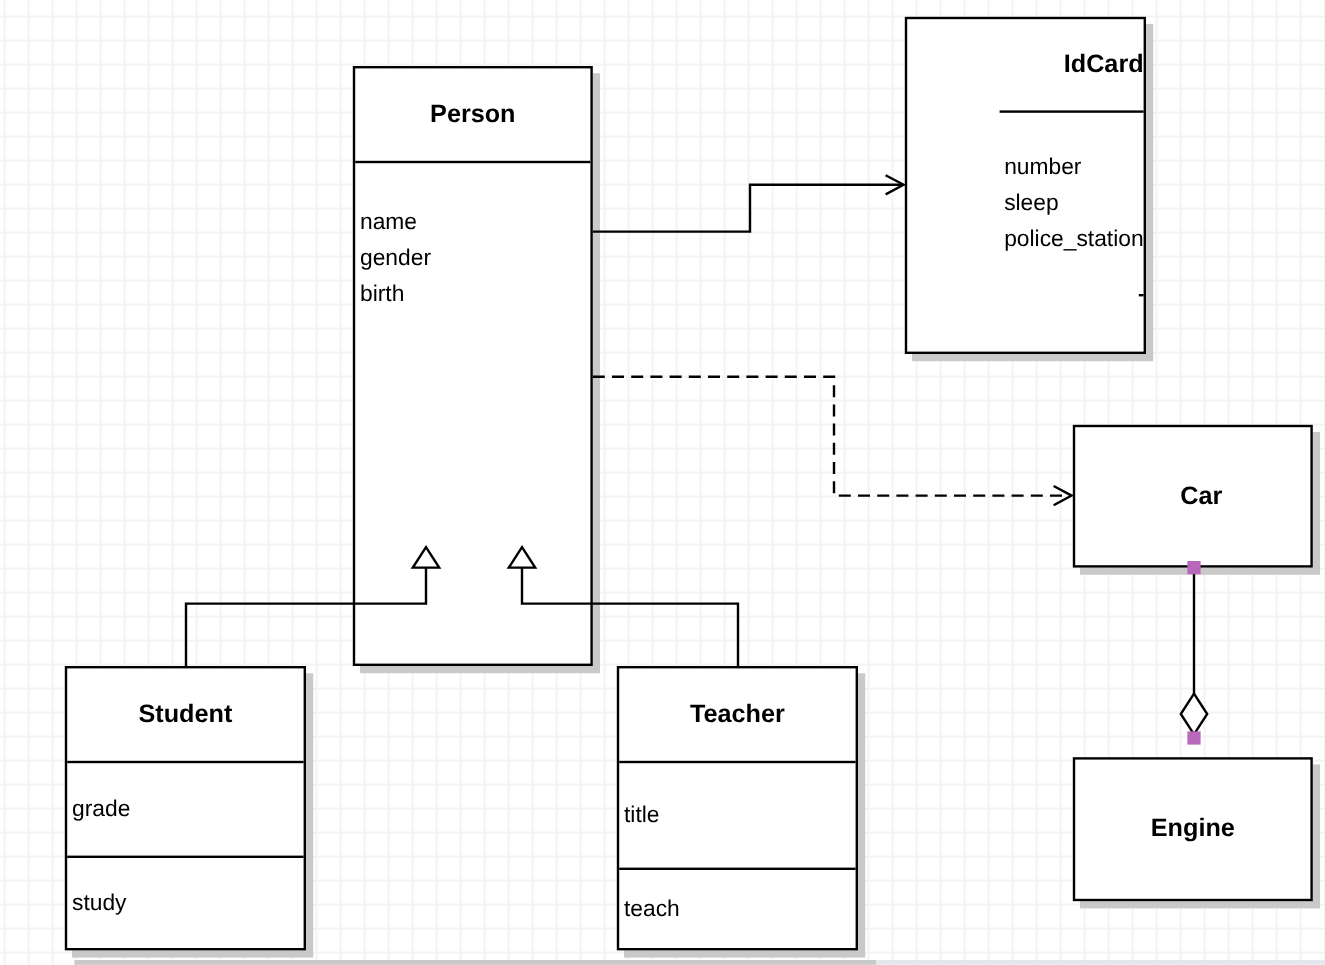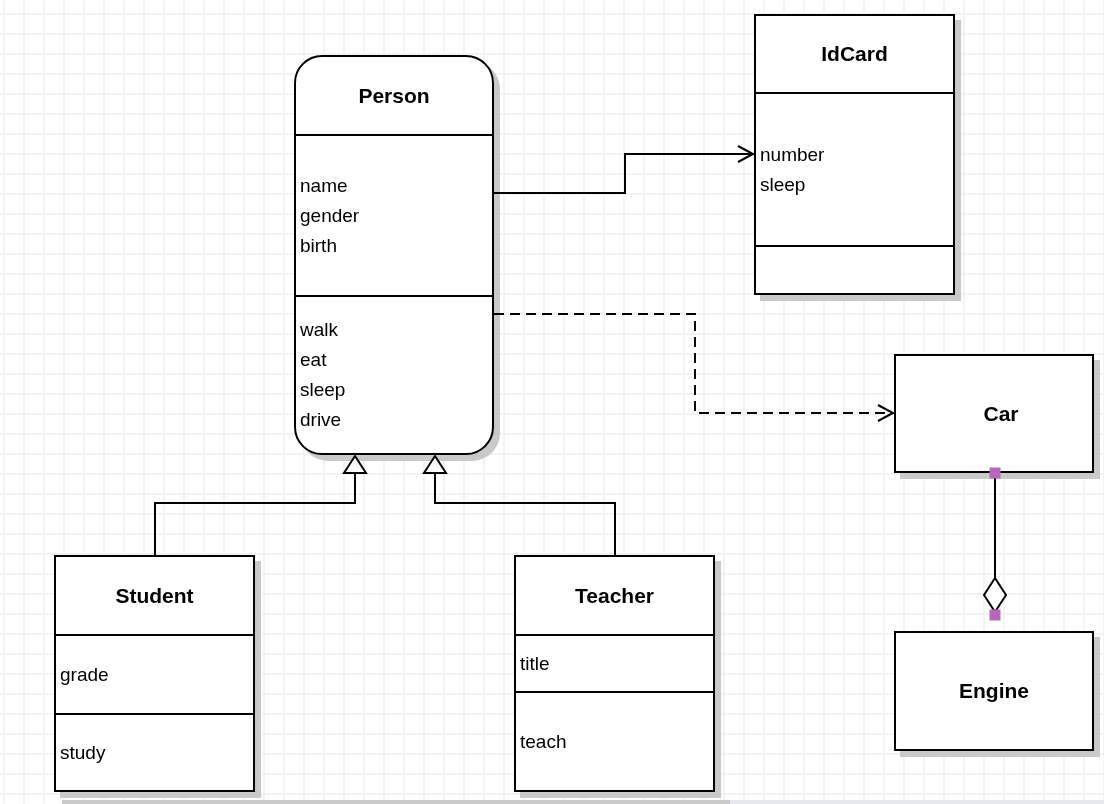--- a/index.html
+++ b/index.html
@@ -31,40 +31,35 @@
   }
   .uml-class .compartment.fill{flex:1 1 auto;}
   .member-line{font-size:19px;line-height:30px;white-space:nowrap;}
   .simple .title{flex:1 1 auto;}
   svg.connector-layer{position:absolute;left:0;top:0;z-index:5;}
   .bottom-strip{position:absolute;height:4px;top:800px;}
 </style>
 </head>
 <body>
 
-<div class="uml-class" style="left:294px;top:55px;width:200px;height:400px;border-radius:28px;">
+<div class="uml-class" style="left:294px;top:55px;width:200px;height:500px;">
   <div class="title" style="height:77px">Person</div>
   <div class="compartment" style="height:161px">
     <div class="member-line">name</div>
     <div class="member-line">gender</div>
     <div class="member-line">birth</div>
   </div>
-  <div class="compartment fill">
-    <div class="member-line">walk</div>
-    <div class="member-line">eat</div>
-    <div class="member-line">sleep</div>
-    <div class="member-line">drive</div>
-  </div>
 </div>
 
-<div class="uml-class" style="left:754px;top:14px;width:201px;height:281px;">
+<div class="uml-class" style="left:754px;top:14px;width:201px;height:281px;align-items:flex-end;">
   <div class="title" style="height:76px">IdCard</div>
   <div class="compartment" style="height:153px">
     <div class="member-line">number</div>
     <div class="member-line">sleep</div>
+    <div class="member-line">police_station</div>
   </div>
   <div class="compartment fill"></div>
 </div>
 
 <div class="uml-class simple" style="left:894px;top:354px;width:200px;height:119px;padding-left:14px;">
   <div class="title">Car</div>
 </div>
 
 <div class="uml-class simple" style="left:894px;top:615px;width:200px;height:120px;margin-top:16px;">
   <div class="title">Engine</div>
@@ -75,21 +70,21 @@
   <div class="compartment" style="height:79px">
     <div class="member-line">grade</div>
   </div>
   <div class="compartment fill">
     <div class="member-line">study</div>
   </div>
 </div>
 
 <div class="uml-class" style="left:514px;top:555px;width:201px;height:237px;">
   <div class="title" style="height:77px">Teacher</div>
-  <div class="compartment" style="height:57px">
+  <div class="compartment" style="height:89px">
     <div class="member-line">title</div>
   </div>
   <div class="compartment fill">
     <div class="member-line">teach</div>
   </div>
 </div>
 
 <svg class="connector-layer" width="1104" height="804" viewBox="0 0 1104 804">
 
   <g stroke="#000" stroke-width="2" fill="none">

